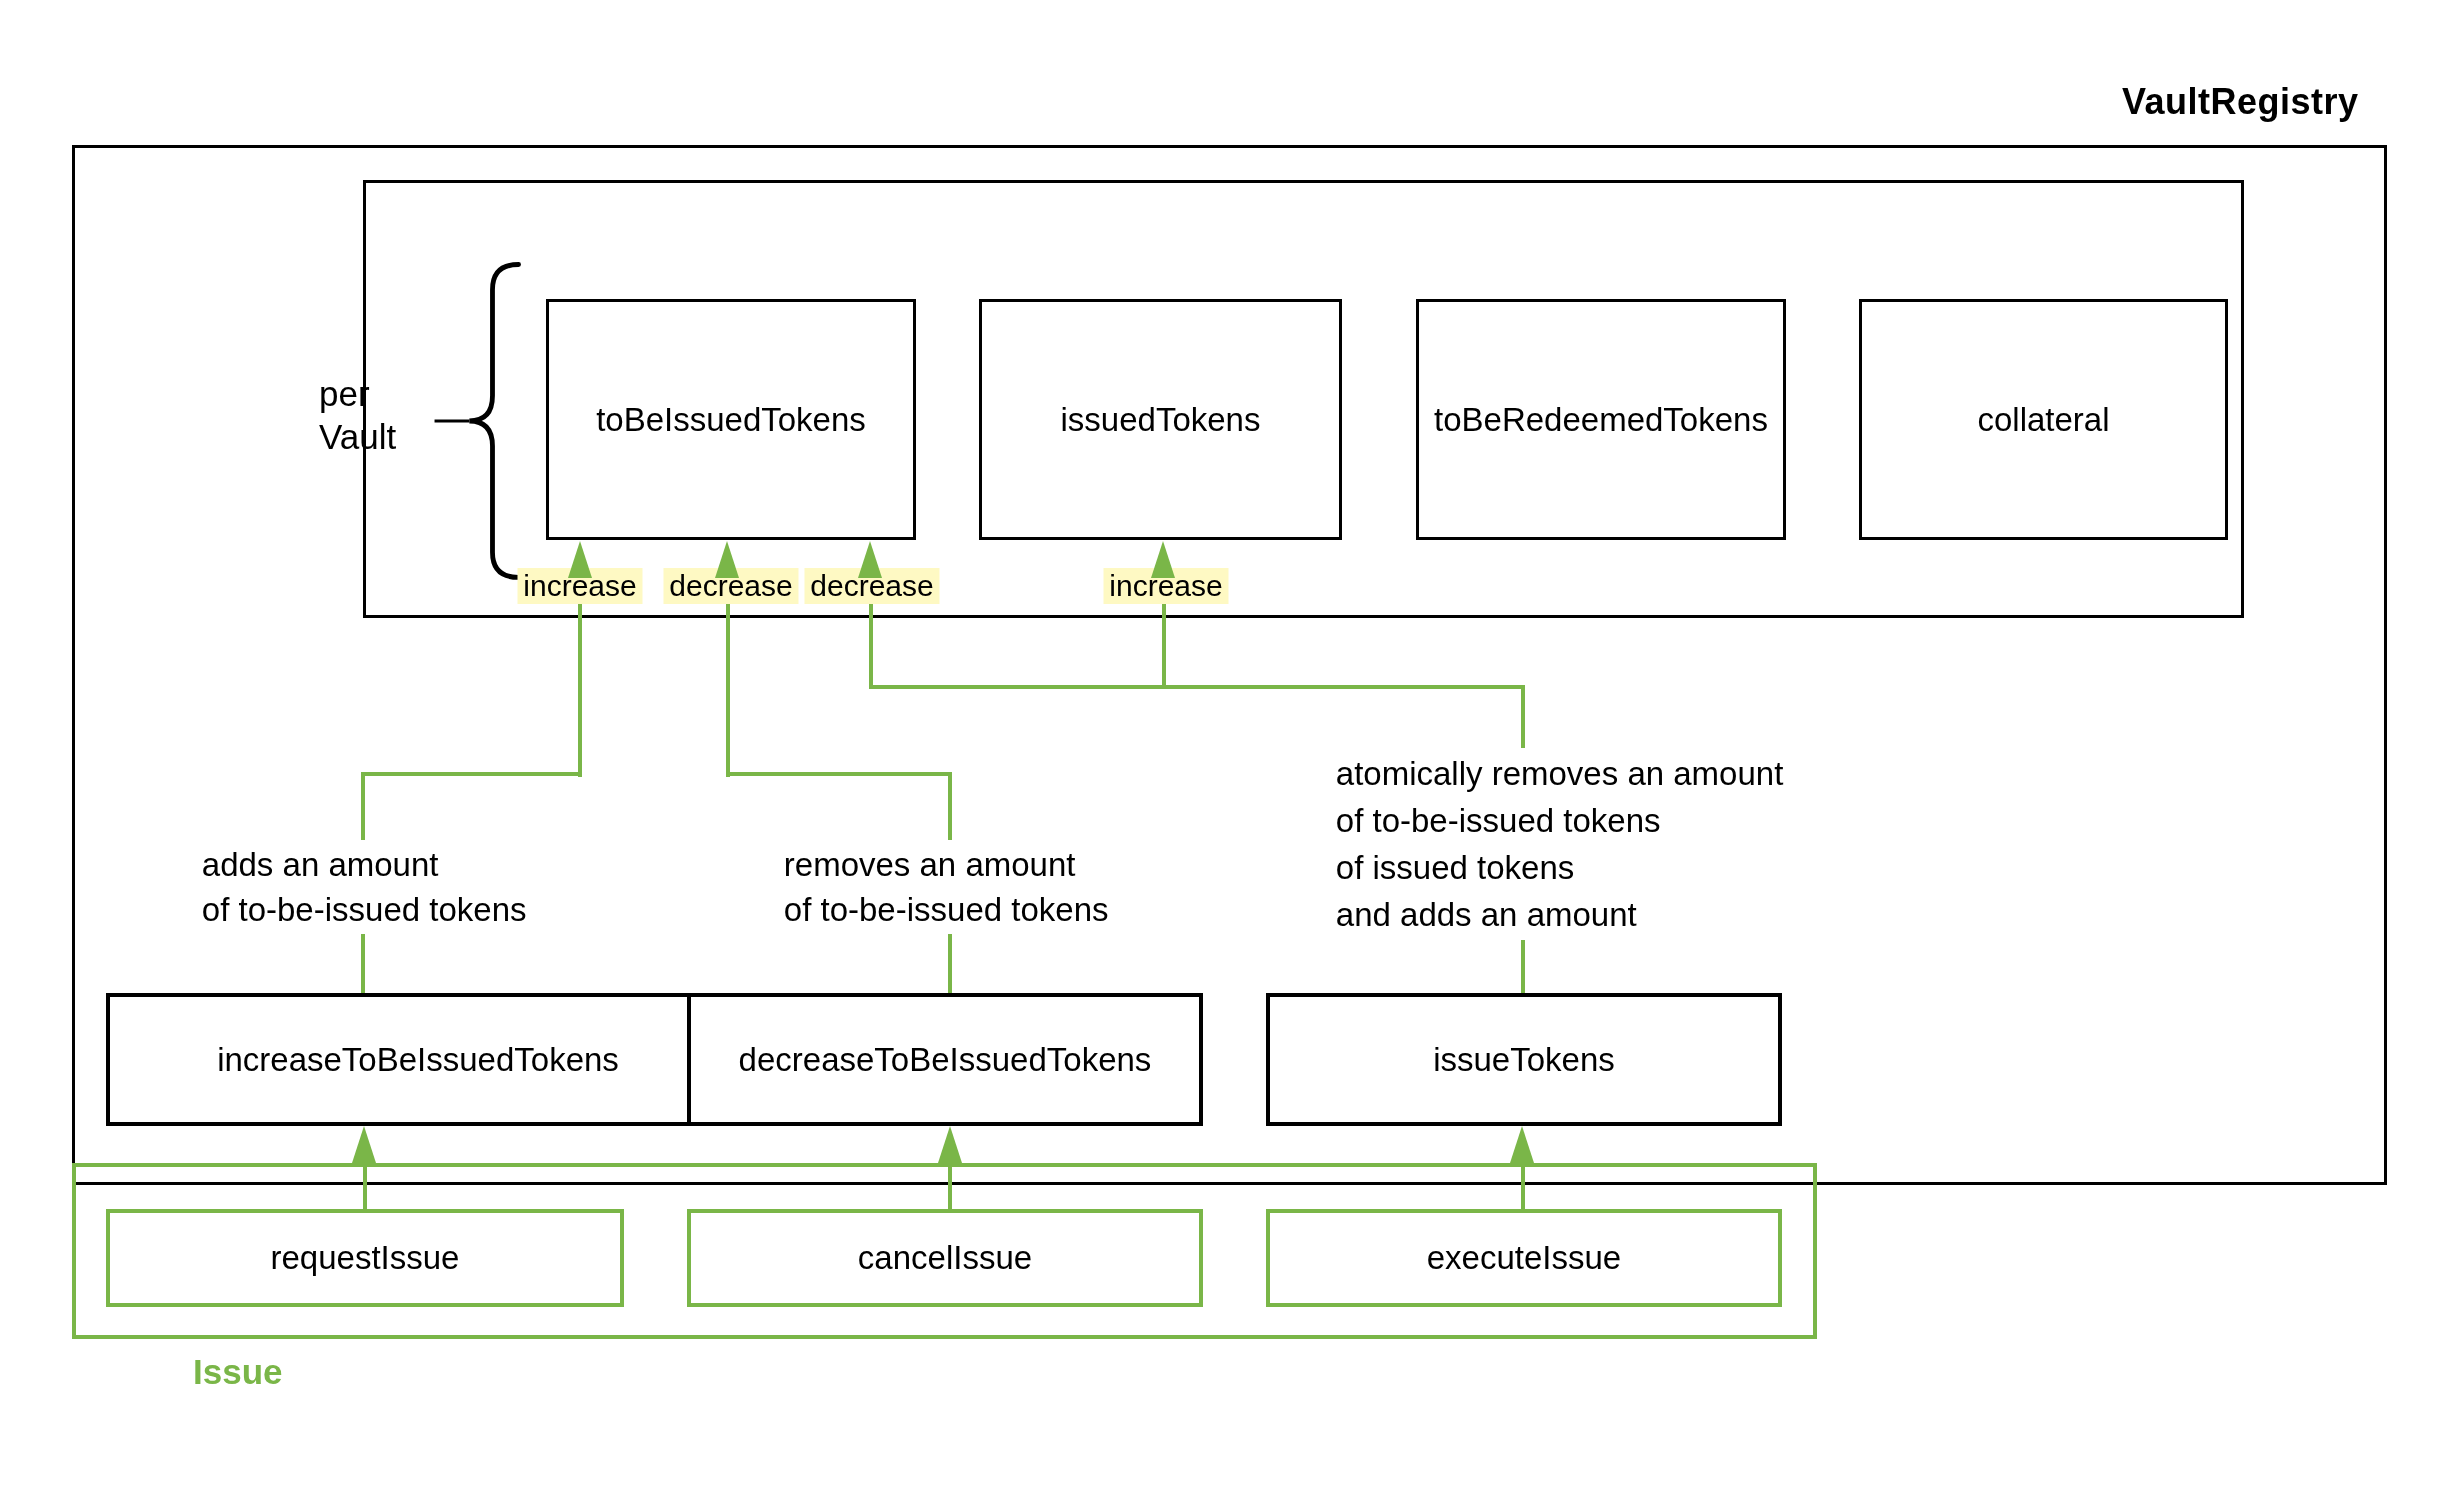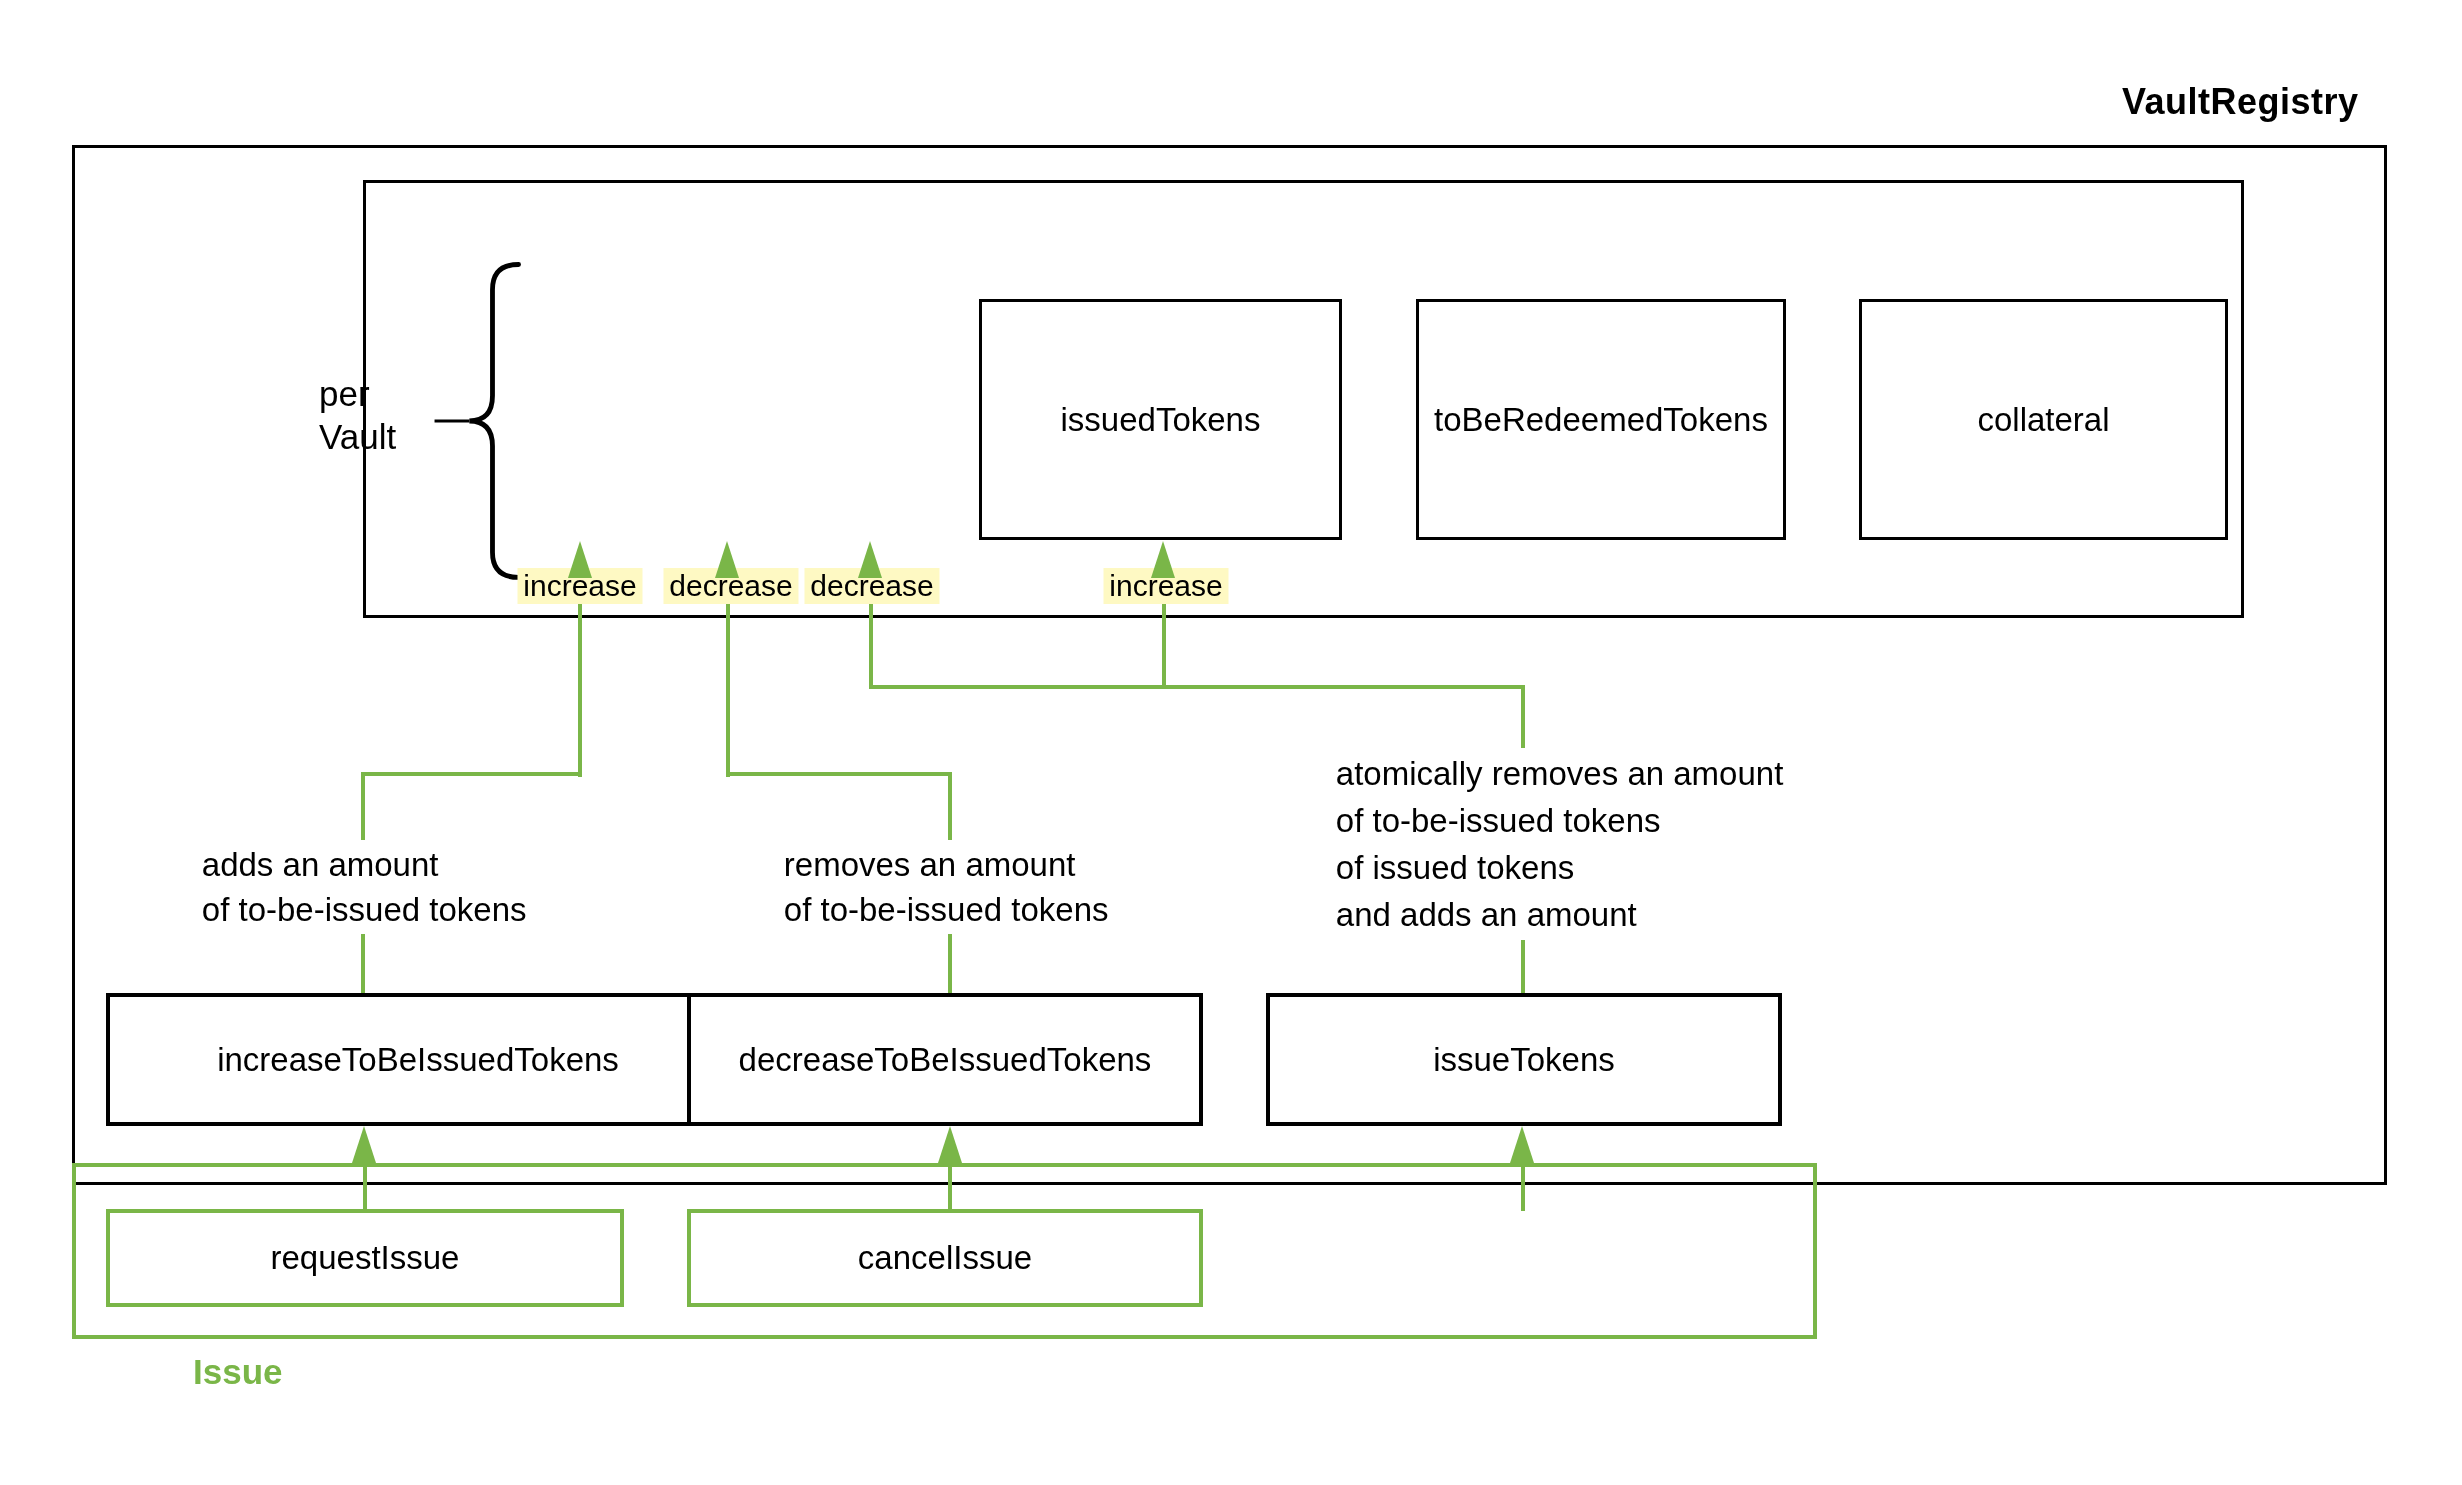--- a/index.html
+++ b/index.html
@@ -50,20 +50,23 @@
 
   <svg class="abs brace-svg" viewBox="430 260 130 350">
     <path d="M537 274 Q510 274 510 300 L510 410 Q510 436 486 436 Q510 436 510 462 L510 572 Q510 598 537 598" fill="none" stroke="#000" stroke-width="5" stroke-linecap="round"></path>
     <path d="M450 436 L486 436" fill="none" stroke="#000" stroke-width="3"></path>
   </svg>
   <div class="abs per-vault">
     <div>per</div>
     <div>Vault</div>
   </div>
 
+  <div class="abs node storage" style="left:546px;width:370px;">
+    <span>toBeIssuedTokens</span>
+  </div>
   <div class="abs node storage" style="left:979px;width:363px;">
     <span>issuedTokens</span>
   </div>
   <div class="abs node storage" style="left:1416px;width:370px;">
     <span>toBeRedeemedTokens</span>
   </div>
   <div class="abs node storage" style="left:1859px;width:369px;">
     <span>collateral</span>
   </div>
 
@@ -122,16 +125,19 @@
   <div class="abs arrow-up" style="left:938px;top:1126px;"></div>
   <div class="abs arrow-up" style="left:1510px;top:1126px;"></div>
 
   <div class="abs green-container"></div>
   <div class="abs node green-node" style="left:106px;width:518px;">
     <span>requestIssue</span>
   </div>
   <div class="abs node green-node" style="left:687px;width:516px;">
     <span>cancelIssue</span>
   </div>
+  <div class="abs node green-node" style="left:1266px;width:516px;">
+    <span>executeIssue</span>
+  </div>
   <div class="abs issue-label">Issue</div>
 
 </div>
 
 
 </body></html>

